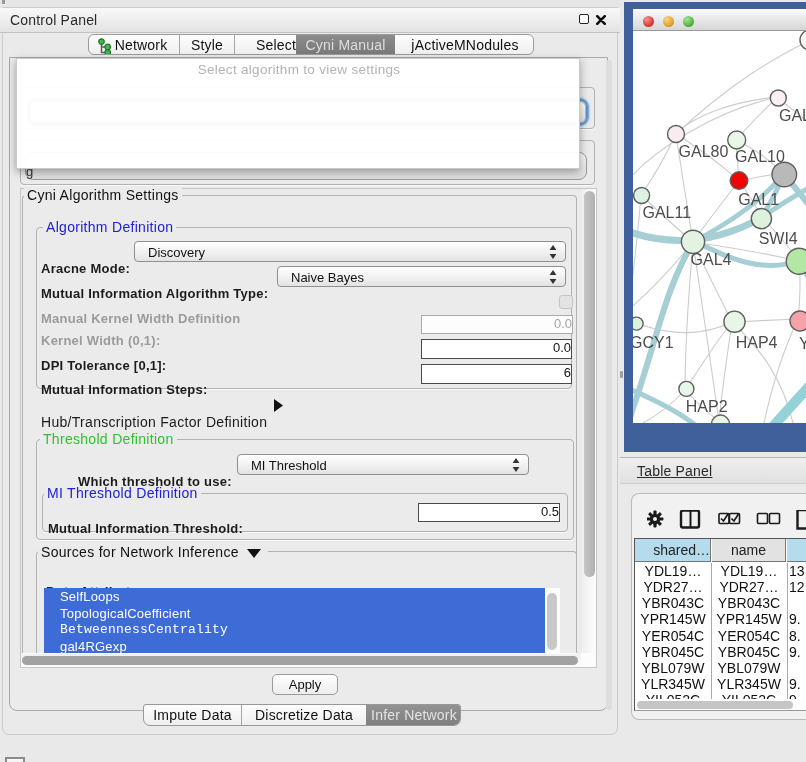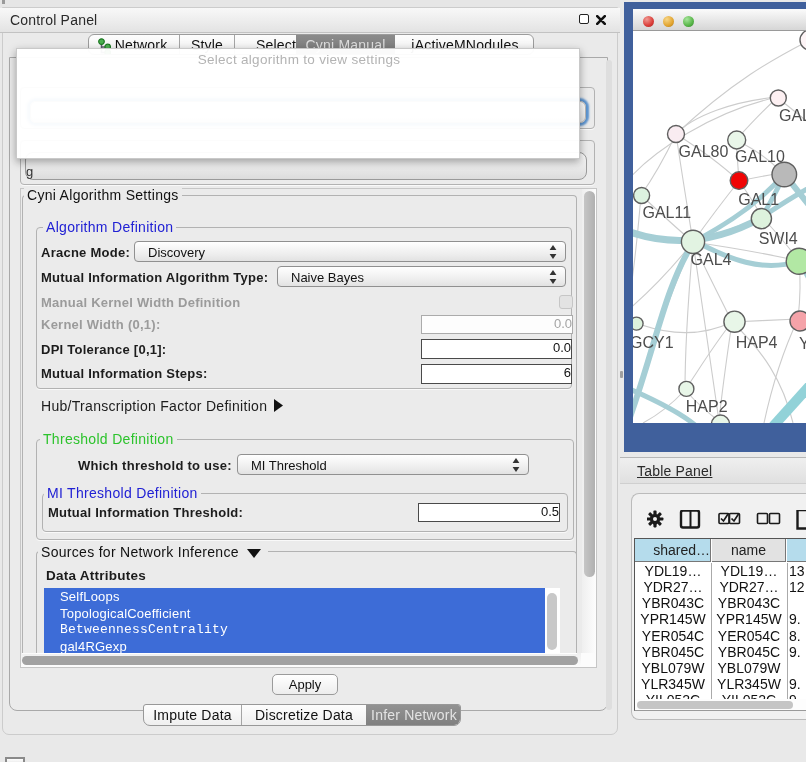--- a/index.html
+++ b/index.html
@@ -2,21 +2,21 @@
 <html><head>
 <meta charset="utf-8">
 <style>
 * { margin:0; padding:0; box-sizing:border-box; }
 html,body { width:806px; height:762px; overflow:hidden; }
 body { font-family:"Liberation Sans", sans-serif; background:#e9e9e9; position:relative; }
 .abs { position:absolute; }
 .b { font-weight:bold; }
 .grp { position:absolute; border:1px solid #b2b2b2; border-radius:4px; box-shadow:0 1px 0 rgba(255,255,255,.7), inset 0 0 0 0 #fff; }
 .gtitle { position:absolute; background:#ebebeb; padding:0 3px; font-size:14px; letter-spacing:0.3px; line-height:14px; white-space:nowrap; }
-.lbl { position:absolute; letter-spacing:0.25px; font-size:13px; color:#1c1c1c; white-space:nowrap; }
+.lbl { position:absolute; letter-spacing:0.25px; font-size:13px; color:#1c1c1c; white-space:nowrap;margin-top:16px; }
 .combo { position:absolute; border:1px solid #909090; border-radius:4px; background:linear-gradient(#ffffff,#ececec 70%,#e2e2e2); font-size:13px; color:#111; }
 .combo span.txt { position:absolute; left:13px; top:50%; transform:translateY(-50%); }
 .stepper { position:absolute; right:8px; top:50%; transform:translateY(-50%); width:8px; height:14px; }
 .fld { position:absolute; border:1px solid #4a4a4a; background:#fff; font-size:13px; color:#111; text-align:right; }
 .fld.dis { border:1px solid #ababab; color:#a4a4a4; background:#fdfdfd; }
 </style>
 </head>
 <body>
 
 <div class="abs" id="leftwin" style="left:0; top:0; width:620px; height:762px;">
@@ -140,21 +140,21 @@
   </div>
 
   <div class="abs" style="left:272px;top:674px;width:66px;height:21px;border:1px solid #9b9b9b;border-radius:5px;background:linear-gradient(#ffffff,#ededed);font-size:13px;color:#111;text-align:center;line-height:20px;">Apply</div>
 
   <div class="abs" id="bottabs" style="left:143px;top:704px;width:318px;height:22px;border:1px solid #989898;border-radius:3px 3px 7px 7px;background:linear-gradient(#fdfdfd,#efefef);overflow:hidden;">
     <div class="abs" style="left:0;top:0;width:97px;height:22px;font-size:14px;letter-spacing:0.2px;color:#111;text-align:center;line-height:21px;">Impute Data</div>
     <div class="abs" style="left:97px;top:0;width:125px;height:22px;border-left:1px solid #a5a5a5;font-size:14px;letter-spacing:0.2px;color:#111;text-align:center;line-height:21px;">Discretize Data</div>
     <div class="abs" style="left:222px;top:0;width:96px;height:22px;background:linear-gradient(#929292,#7e7e7e);font-size:14px;letter-spacing:0.2px;color:#e3e3e3;text-align:center;line-height:21px;">Infer Network</div>
   </div>
 
-  <div class="abs" id="popup" style="left:16px;top:48px;width:564px;height:111px;background:rgba(255,255,255,0.96);border:1px solid #c9c9c9;box-shadow:0 3px 8px rgba(0,0,0,0.35);">
+  <div class="abs" id="popup" style="left:16px;top:58px;width:564px;height:111px;background:rgba(255,255,255,0.96);border:1px solid #c9c9c9;box-shadow:0 3px 8px rgba(0,0,0,0.35);">
     <div class="abs" style="left:0;top:3px;width:564px;text-align:center;font-size:13.5px;letter-spacing:0.3px;color:#b3b3b3;">Select algorithm to view settings</div>
   </div>
 
   <div class="abs" style="left:5px;top:757px;width:20px;height:10px;border:2px solid #8a8a8a;background:linear-gradient(#fff,#ddd);"></div>
 </div>
 
 <div class="abs" style="left:620px;top:371px;width:3px;height:7px;background:#9f9f9f;border-radius:1px;"></div>
 
 <div class="abs" id="rightside" style="left:620px;top:0;width:186px;height:762px;">
 

